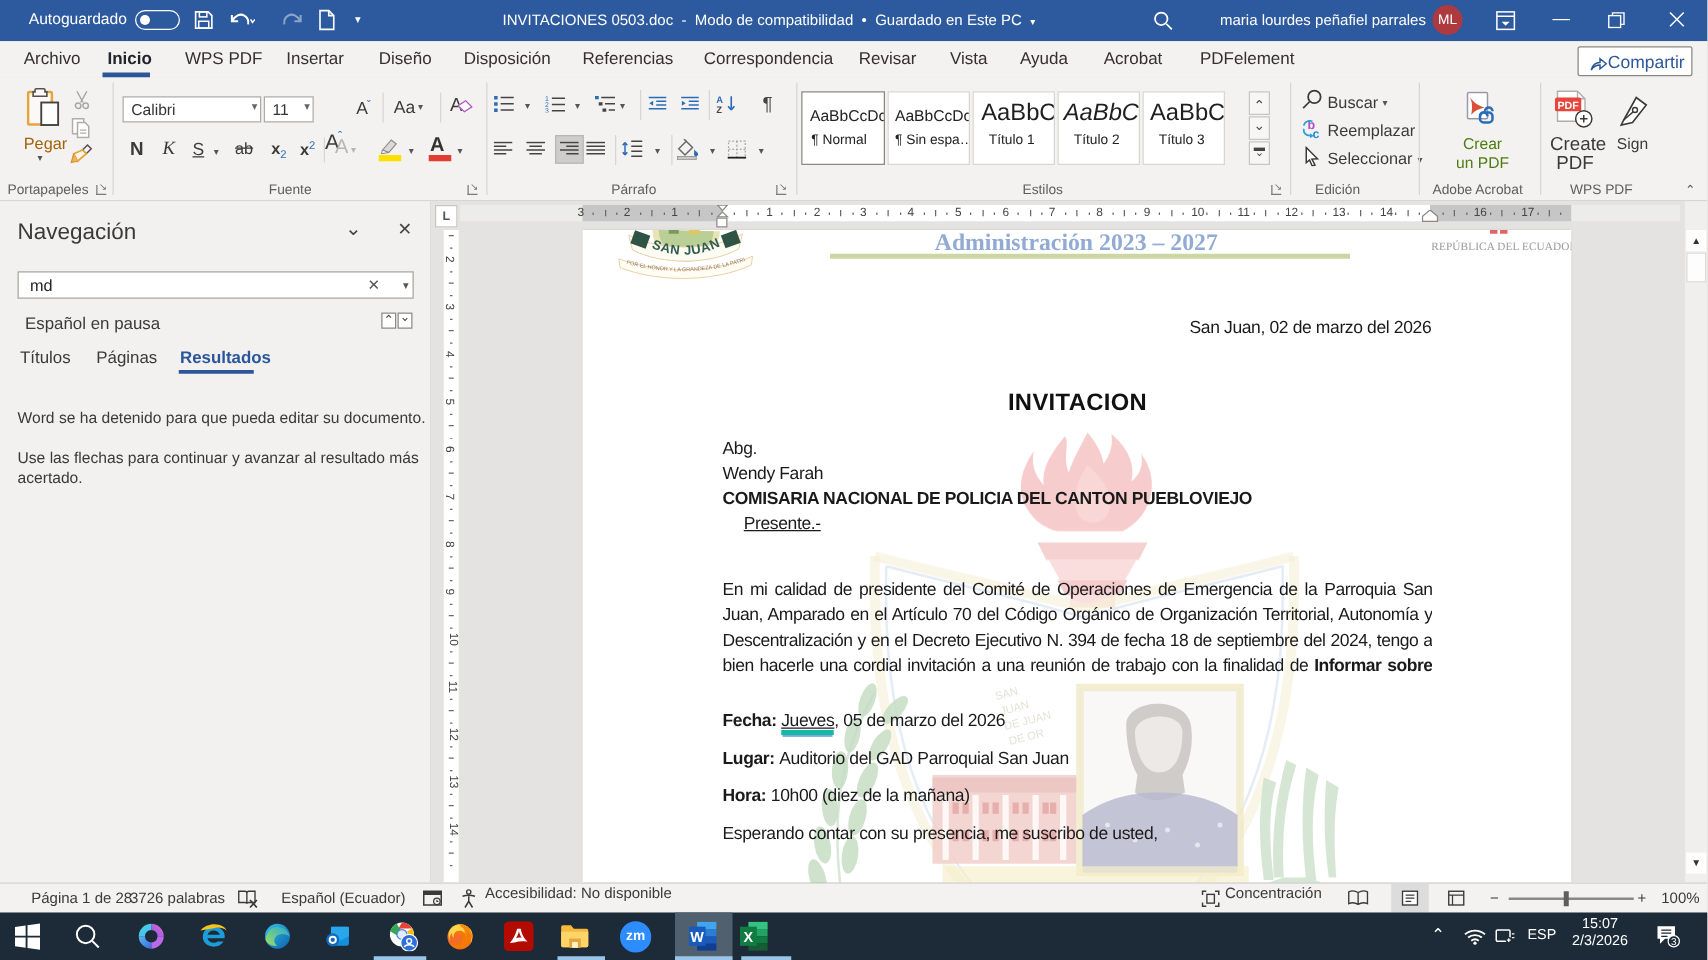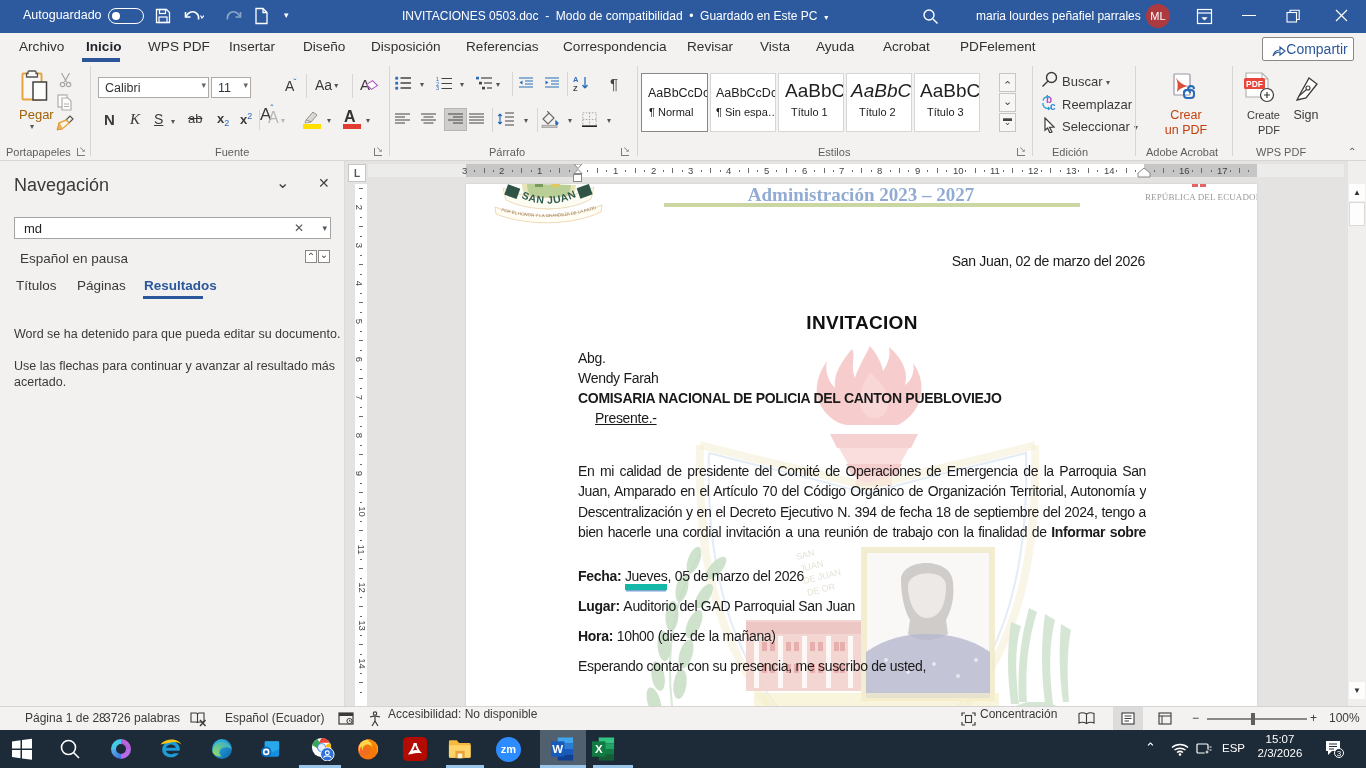--- a/index.html
+++ b/index.html
@@ -305,31 +305,31 @@
     </svg>
   <div class="abs" style="left:1062px; top:57px; font-size:13px; color:#3b3a39;">Seleccionar</div>
   <div class="chev abs" style="left:1134px; top:61px;">▾</div>
 
   <svg class="abs" style="left:1170px; top:11px;" width="32" height="30" viewBox="0 0 32 30">
     <rect x="4" y="1" width="16" height="21" rx="1" fill="#fff" stroke="#9a98a6" stroke-width="1.2"></rect>
     <path d="M6 5 C9 9 13 12 18 13 C13 14 9 16 7 19 C8 13 8 9 6 5 Z" fill="#d94f38"></path>
     <path d="M18 16 C18 12 24 12 24 16 M14 20 C14 16 20 16 20 20" fill="none" stroke="#2b6cb8" stroke-width="2"></path>
     <rect x="14" y="17" width="10" height="8" rx="3" fill="none" stroke="#2b6cb8" stroke-width="2"></rect>
   </svg>
-  <div class="abs" style="left:1164px; top:46px; width:44px; text-align:center; font-size:12.5px; line-height:15px; color:#c2410c;">Crear<br>un PDF</div>
+  <div class="abs" style="left:1164px; top:46px; width:44px; text-align:center; font-size:12.5px; line-height:15px; color:#4d7c0f;">Crear<br>un PDF</div>
 
   <svg class="abs" style="left:1243px; top:10px;" width="34" height="32" viewBox="0 0 34 32">
     <path d="M3 1 h16 l6 6 v18 h-22 z" fill="#fff" stroke="#b0aeac" stroke-width="1.1"></path>
     <path d="M19 1 v6 h6" fill="none" stroke="#b0aeac" stroke-width="1.1"></path>
     <rect x="1" y="6" width="21" height="11" rx="1.5" fill="#e8453c"></rect>
     <text x="3" y="15" font-size="8.5" font-weight="bold" fill="#fff" font-family="Liberation Sans">PDF</text>
     <circle cx="24" cy="23" r="6.5" fill="#fff" stroke="#3b3a39" stroke-width="1.2"></circle>
     <path d="M24 20 v6 M21 23 h6" stroke="#3b3a39" stroke-width="1.2"></path>
   </svg>
-  <div class="abs" style="left:1240px; top:46px; width:40px; text-align:right; font-size:11px; line-height:15px; color:#3b3a39;">Create<br>PDF</div>
+  <div class="abs" style="left:1240px; top:46px; width:40px; text-align:center; font-size:15px; line-height:15px; color:#3b3a39;">Create<br>PDF</div>
   <svg class="abs" style="left:1291px; top:12px;" width="30" height="30" viewBox="0 0 30 30">
     <path d="M8 22 L18 4 L26 10 L15 24 L6 26 Z" fill="#fff" stroke="#3b3a39" stroke-width="1.3"></path>
     <circle cx="17" cy="14" r="2" fill="none" stroke="#3b3a39" stroke-width="1.1"></circle>
       <path d="M8 22 L15.5 15.5" stroke="#3b3a39" stroke-width="1.1"></path>
   </svg>
   <div class="abs" style="left:1289px; top:46px; width:34px; text-align:center; font-size:12.5px; color:#3b3a39;">Sign</div>
   <div class="abs" style="left:1348px; top:84px; font-size:10px; color:#555;">⌃</div>
   <div class="rsep" style="left:90px;"></div>
   <div class="rsep" style="left:389px;"></div>
   <div class="rsep" style="left:637px;"></div>
@@ -475,21 +475,21 @@
     <div class="doc-text" style="left:300px; top:69px; width:379px; text-align:right;">San Juan, 02 de marzo del 2026</div>
     <div class="doc-text" style="left:112px; top:128px; width:568px; text-align:center; font-weight:bold; font-size:19px; letter-spacing:0.3px; color:#111;">INVITACION</div>
     <div class="doc-text" style="left:112px; top:166px;">Abg.</div>
     <div class="doc-text" style="left:112px; top:186px;">Wendy Farah</div>
     <div class="doc-text" style="left:112px; top:206px; font-weight:bold;">COMISARIA NACIONAL DE POLICIA DEL CANTON PUEBLOVIEJO</div>
     <div class="doc-text" style="left:112px; top:226px; text-decoration:underline;margin-left:17px;">Presente.-</div>
     <div class="jline" style="top:278.5px;">En mi calidad de presidente del Comité de Operaciones de Emergencia de la Parroquia San</div>
     <div class="jline" style="top:299px;">Juan, Amparado en el Artículo 70 del Código Orgánico de Organización Territorial, Autonomía y</div>
     <div class="jline" style="top:319.5px;">Descentralización y en el Decreto Ejecutivo N. 394 de fecha 18 de septiembre del 2024, tengo a</div>
     <div class="jline" style="top:340px;">bien hacerle una cordial invitación a una reunión de trabajo con la finalidad de <b>Informar sobre</b></div>
-    <div class="doc-text" style="left:112px; top:383.5px;"><b>Fecha: </b><span style="border-bottom:6px solid #14b8a6; box-shadow:0 2.5px 0 -1px #7da6d8;">Jueves</span>, 05 de marzo del 2026</div>
+    <div class="doc-text" style="left:112px; top:383.5px;"><b>Fecha: </b><span style="border-bottom:4px solid #14b8a6; box-shadow:0 2.5px 0 -1px #7da6d8;text-decoration:underline;">Jueves</span>, 05 de marzo del 2026</div>
     <div class="doc-text" style="left:112px; top:414px;"><b>Lugar: </b>Auditorio del GAD Parroquial San Juan</div>
     <div class="doc-text" style="left:112px; top:444px;"><b>Hora: </b>10h00 (diez de la mañana)</div>
     <div class="doc-text" style="left:112px; top:473.5px;">Esperando contar con su presencia, me suscribo de usted,</div>
   </div>
 </div>
 
 <div class="abs" style="left:348px; top:164px; width:18px; height:18px; background:#fff; border:1px solid #c8c6c4;">
     <div class="abs" style="left:5px; top:3px; font-size:10px; color:#555; font-weight:bold;">L</div>
   </div>
 <div id="hruler">

